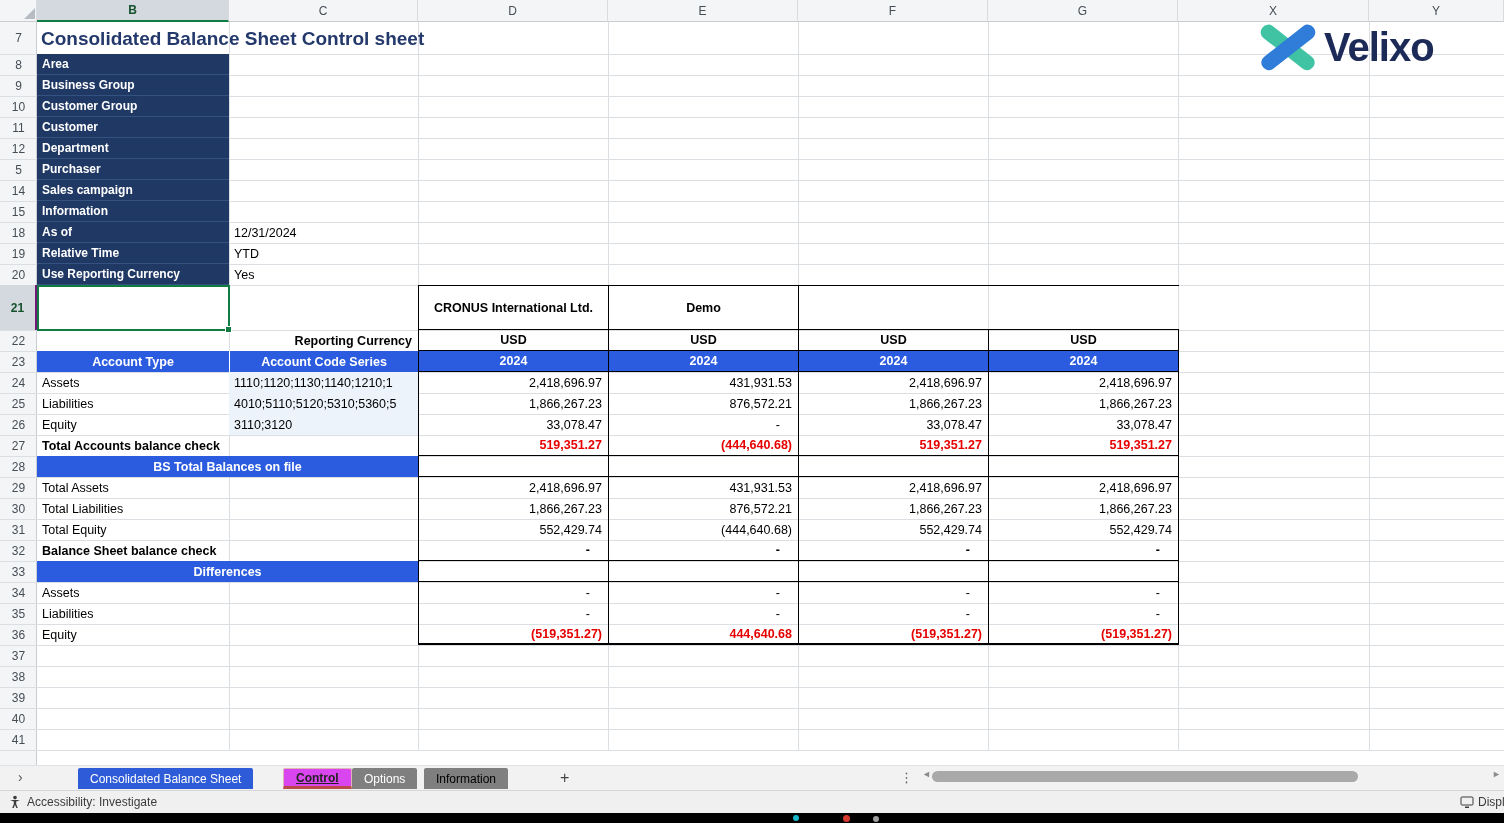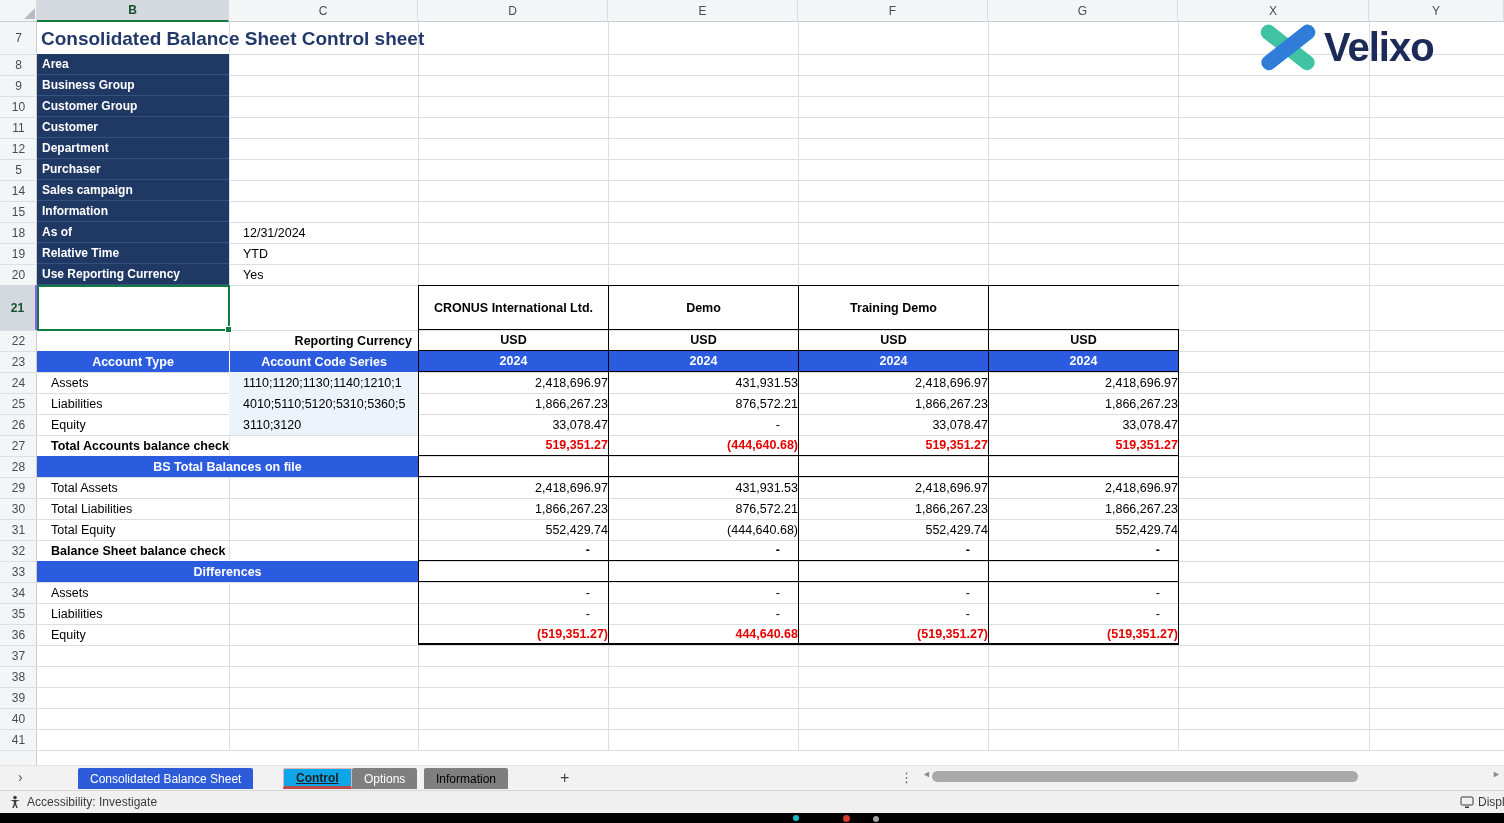--- a/index.html
+++ b/index.html
@@ -1,36 +1,36 @@
 <!DOCTYPE html>
 <html><head>
 <meta charset="utf-8">
 <style>
   *{margin:0;padding:0;box-sizing:border-box}
   html,body{width:1504px;height:823px;overflow:hidden}
   body{position:relative;background:#fff;font-family:"Liberation Sans",sans-serif}
   .cell{position:absolute;display:flex;align-items:center;font-size:12.5px;color:#000;overflow:hidden;white-space:nowrap}
-  .left{padding-left:14px}
+  .left{padding-left:5px}
   .right{justify-content:flex-end;padding-right:6px}
   .center{justify-content:center}
   .bold{font-weight:700}
   .red{color:#e60000}
   .navy{background:#1f3864;color:#fff;font-weight:700;font-size:12px;padding-left:5px;border-bottom:1px solid #35517f}
   .bluehdr{background:#2b5ce0;color:#fff;font-weight:700;justify-content:center;font-size:12.5px}
   .codebg{background:#edf3fb}
   .colhead{position:absolute;top:0;height:22px;background:#f4f5f7;border-bottom:1px solid #c9cdd2;border-right:1px solid #d8dce1;display:flex;align-items:center;justify-content:center;font-size:12px;color:#454d54}
   .colhead.sel{background:#d3d9de;border-bottom:2px solid #107c41;color:#16512e;font-weight:700}
   .rowhead{position:absolute;left:0;width:37px;display:flex;align-items:center;justify-content:center;font-size:12px;color:#454d54}
   .gutterbg{position:absolute;left:0;top:22px;width:37px;height:743px;background:#f4f5f7;border-right:1px solid #c9cdd2}
   .vline{position:absolute;top:22px;height:728px;width:1px;background:#dbdfe4}
   .hla{position:absolute;left:0;top:54px;width:1504px;height:232px;background:repeating-linear-gradient(to bottom,#dbdfe4 0 1px,transparent 1px 21px)}
   .hlb{position:absolute;left:0;top:330px;width:1504px;height:421px;background:repeating-linear-gradient(to bottom,#dbdfe4 0 1px,transparent 1px 21px)}
   .trow{position:absolute;left:418px;width:761px;display:flex;border-left:1px solid #000}
   .tcell{width:190px;border-right:1px solid #000;display:flex;align-items:center;overflow:hidden;font-size:12.5px;white-space:nowrap}
-  .tcell.num{justify-content:flex-end;}
+  .tcell.num{justify-content:flex-end;padding-right:6px}
   .tcell.center{justify-content:center}
   .tcell.dash{padding-right:18px}
   .bt{border-top:1px solid #000}
   .bb{border-bottom:1px solid #000}
   .bb2{border-bottom:2px solid #000}
   .selcell{position:absolute;left:37px;top:285px;width:193px;height:46px;border:2px solid #107c41;background:transparent}
   .fillhandle{position:absolute;left:225px;top:326px;width:7px;height:7px;background:#107c41;border:1px solid #fff}
   .title{position:absolute;left:41px;top:24px;height:30px;display:flex;align-items:center;font-size:19px;font-weight:600;color:#24396b;white-space:nowrap}
   .logo{position:absolute;left:1260px;top:20px;display:flex;align-items:center;gap:8px}
   .logotext{font-size:40px;font-weight:700;color:#1b2a56;letter-spacing:-1px}
@@ -74,21 +74,21 @@
 <div class="rowhead" style="top:75px;height:21px">9</div>
 <div class="rowhead" style="top:96px;height:21px">10</div>
 <div class="rowhead" style="top:117px;height:21px">11</div>
 <div class="rowhead" style="top:138px;height:21px">12</div>
 <div class="rowhead" style="top:159px;height:21px">5</div>
 <div class="rowhead" style="top:180px;height:21px">14</div>
 <div class="rowhead" style="top:201px;height:21px">15</div>
 <div class="rowhead" style="top:222px;height:21px">18</div>
 <div class="rowhead" style="top:243px;height:21px">19</div>
 <div class="rowhead" style="top:264px;height:21px">20</div>
-<div class="rowhead" style="top:285px;height:45px;background:#d3d9de;border-right:2px solid #8b5cf6;color:#16512e;font-weight:700">21</div>
+<div class="rowhead" style="top:285px;height:45px;background:#d3d9de;border-right:2px solid #701a75;color:#16512e;font-weight:700">21</div>
 <div class="rowhead" style="top:330px;height:21px">22</div>
 <div class="rowhead" style="top:351px;height:21px">23</div>
 <div class="rowhead" style="top:372px;height:21px">24</div>
 <div class="rowhead" style="top:393px;height:21px">25</div>
 <div class="rowhead" style="top:414px;height:21px">26</div>
 <div class="rowhead" style="top:435px;height:21px">27</div>
 <div class="rowhead" style="top:456px;height:21px">28</div>
 <div class="rowhead" style="top:477px;height:21px">29</div>
 <div class="rowhead" style="top:498px;height:21px">30</div>
 <div class="rowhead" style="top:519px;height:21px">31</div>
@@ -151,21 +151,20 @@
 
 <div class="cell bluehdr" style="left:37px;top:561px;width:381px;height:21px">Differences</div>
 
 <div class="cell left" style="left:37px;top:582px;width:381px;height:21px">Assets</div>
 <div class="cell left" style="left:37px;top:603px;width:381px;height:21px">Liabilities</div>
 <div class="cell left" style="left:37px;top:624px;width:381px;height:21px">Equity</div>
 
 <div class="trow bt bb" style="top:285px;height:45px">
   <div class="tcell center bold">CRONUS International Ltd.</div>
   <div class="tcell center bold">Demo</div>
-  <div class="tcell center bold">Training Demo</div>
 </div>
 
 <div class="trow bb" style="top:330px;height:21px">
   <div class="tcell center bold">USD</div>
   <div class="tcell center bold">USD</div>
   <div class="tcell center bold">USD</div>
   <div class="tcell center bold">USD</div>
 </div>
 
 <div class="trow bb" style="top:351px;height:21px">
@@ -261,21 +260,21 @@
   <div class="tcell num bold red">(519,351.27)</div>
   <div class="tcell num bold red">(519,351.27)</div>
 </div>
 
 <div class="selcell"></div>
 <div class="fillhandle"></div>
 
 <div class="tabbar">
   <div style="position:absolute;left:18px;top:3px;font-size:14px;color:#555">›</div>
   <div class="tab" style="left:78px;background:#2e5bd7;color:#fff">Consolidated Balance Sheet</div>
-  <div class="tab" style="left:283px;background:#0ea5e9;color:#222;font-weight:700;text-decoration:underline;border:1px solid #e0b4b4;border-bottom:3px solid #bb4b4b">Control</div>
+  <div class="tab" style="left:283px;background:#d946ef;color:#222;font-weight:700;text-decoration:underline;border:1px solid #e0b4b4;border-bottom:3px solid #bb4b4b">Control</div>
   <div class="tab" style="left:352px;background:#7f7f7f;color:#fff">Options</div>
   <div class="tab" style="left:424px;background:#7f7f7f;color:#000000">Information</div>
   <div style="position:absolute;left:560px;top:3px;font-size:16px;color:#444">+</div>
   <div style="position:absolute;left:900px;top:4px;font-size:13px;color:#555">⋮</div>
 </div>
 <span class="scrollarrow" style="left:922px">◄</span>
 <div class="thumb"></div>
 <span class="scrollarrow" style="left:1492px">►</span>
 
 <div class="statusbar">

